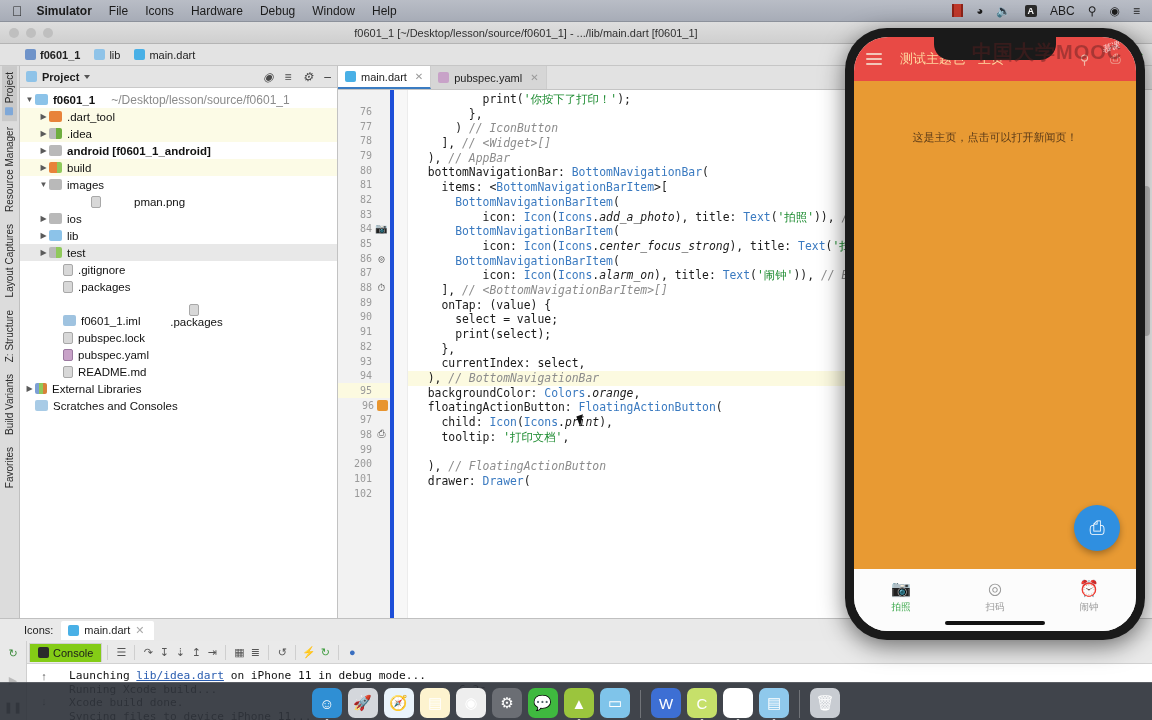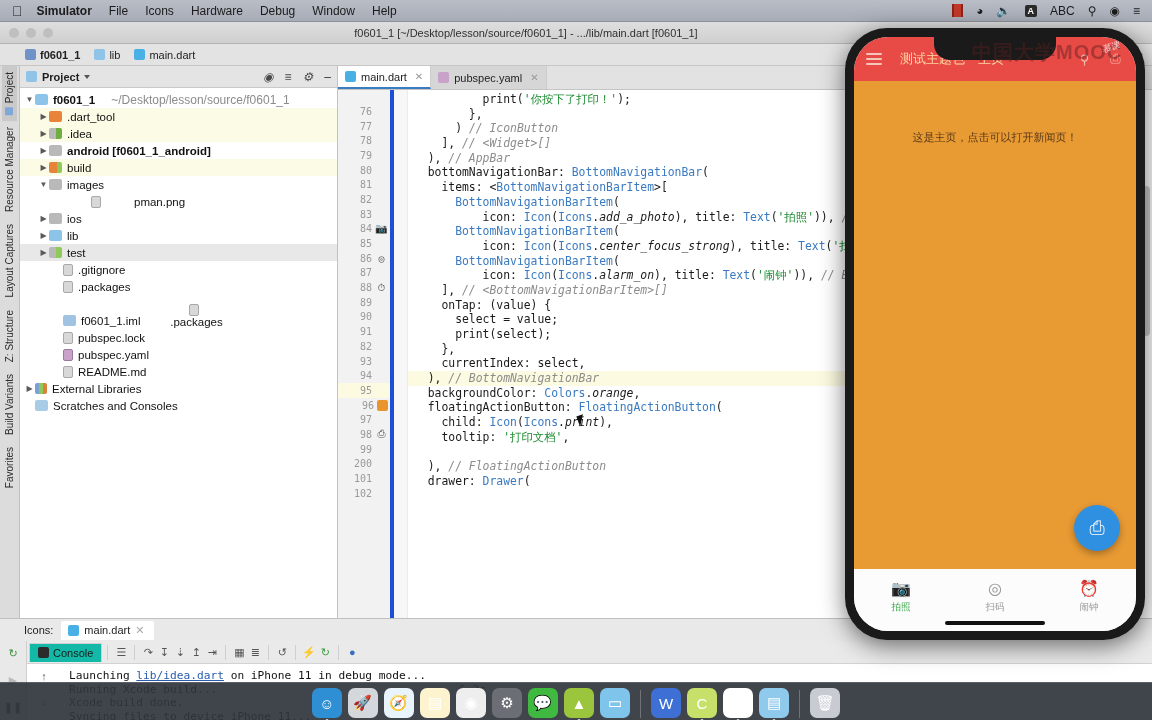--- a/index.html
+++ b/index.html
@@ -132,21 +132,21 @@
     border-left:7px solid #111; border-bottom:11px solid transparent; transform:rotate(-20deg); }
 
   
   .debugwin { height:186px; background:#e9e9e9; border-top:1px solid #c0c0c0; display:flex; flex-direction:column; }
   .dbg-head { height:22px; display:flex; align-items:center; padding-left:24px; gap:8px; font-size:11px; color:#1d1d1d; background:#e9e9e9;}
   .dbg-tab { display:flex; align-items:center; gap:5px; background:#fff; padding:3px 10px 3px 7px; border-radius:2px 2px 0 0; }
   .dbg-main { flex:1; display:flex; }
   .dbg-lefttools { width:26px; background:#e9e9e9; display:flex; flex-direction:column; align-items:center; padding-top:4px; gap:11px; }
   .dbg-right { flex:1; display:flex; flex-direction:column; background:#fff; border-left:1px solid #cfcfcf;}
   .dbg-toolbar { height:23px; background:#eaeaea; border-bottom:1px solid #d2d2d2; display:flex; align-items:center; gap:0; padding-left:2px;}
-  .tb-tab { display:flex; align-items:center; gap:4px; font-size:11px; background:#14b8a6; padding:3px 8px; border:1px solid #d0d0d0; border-bottom:none; color:#1b1b1b;}
+  .tb-tab { display:flex; align-items:center; gap:4px; font-size:11px; background:#84cc16; padding:3px 8px; border:1px solid #d0d0d0; border-bottom:none; color:#1b1b1b;}
   .tb-sep { width:1px; height:15px; background:#cfcfcf; margin:0 5px; }
   .tb-ico { width:16px; height:16px; display:flex; align-items:center; justify-content:center; color:#555; font-size:11px;}
   .console-wrap { flex:1; display:flex; }
   .console-gutter { width:34px; background:#fff; display:flex; flex-direction:column; align-items:center; padding-top:4px; gap:9px; color:#6a6a6a;}
   .console {
     flex:1; font-family:"DejaVu Sans Mono", monospace; font-size:11.2px; line-height:13.6px;
     padding:5px 0 0 8px; color:#111; white-space:pre; background:#fff; position:relative;
   }
   .console .u { color:#2a5db0; text-decoration:underline; }
 

